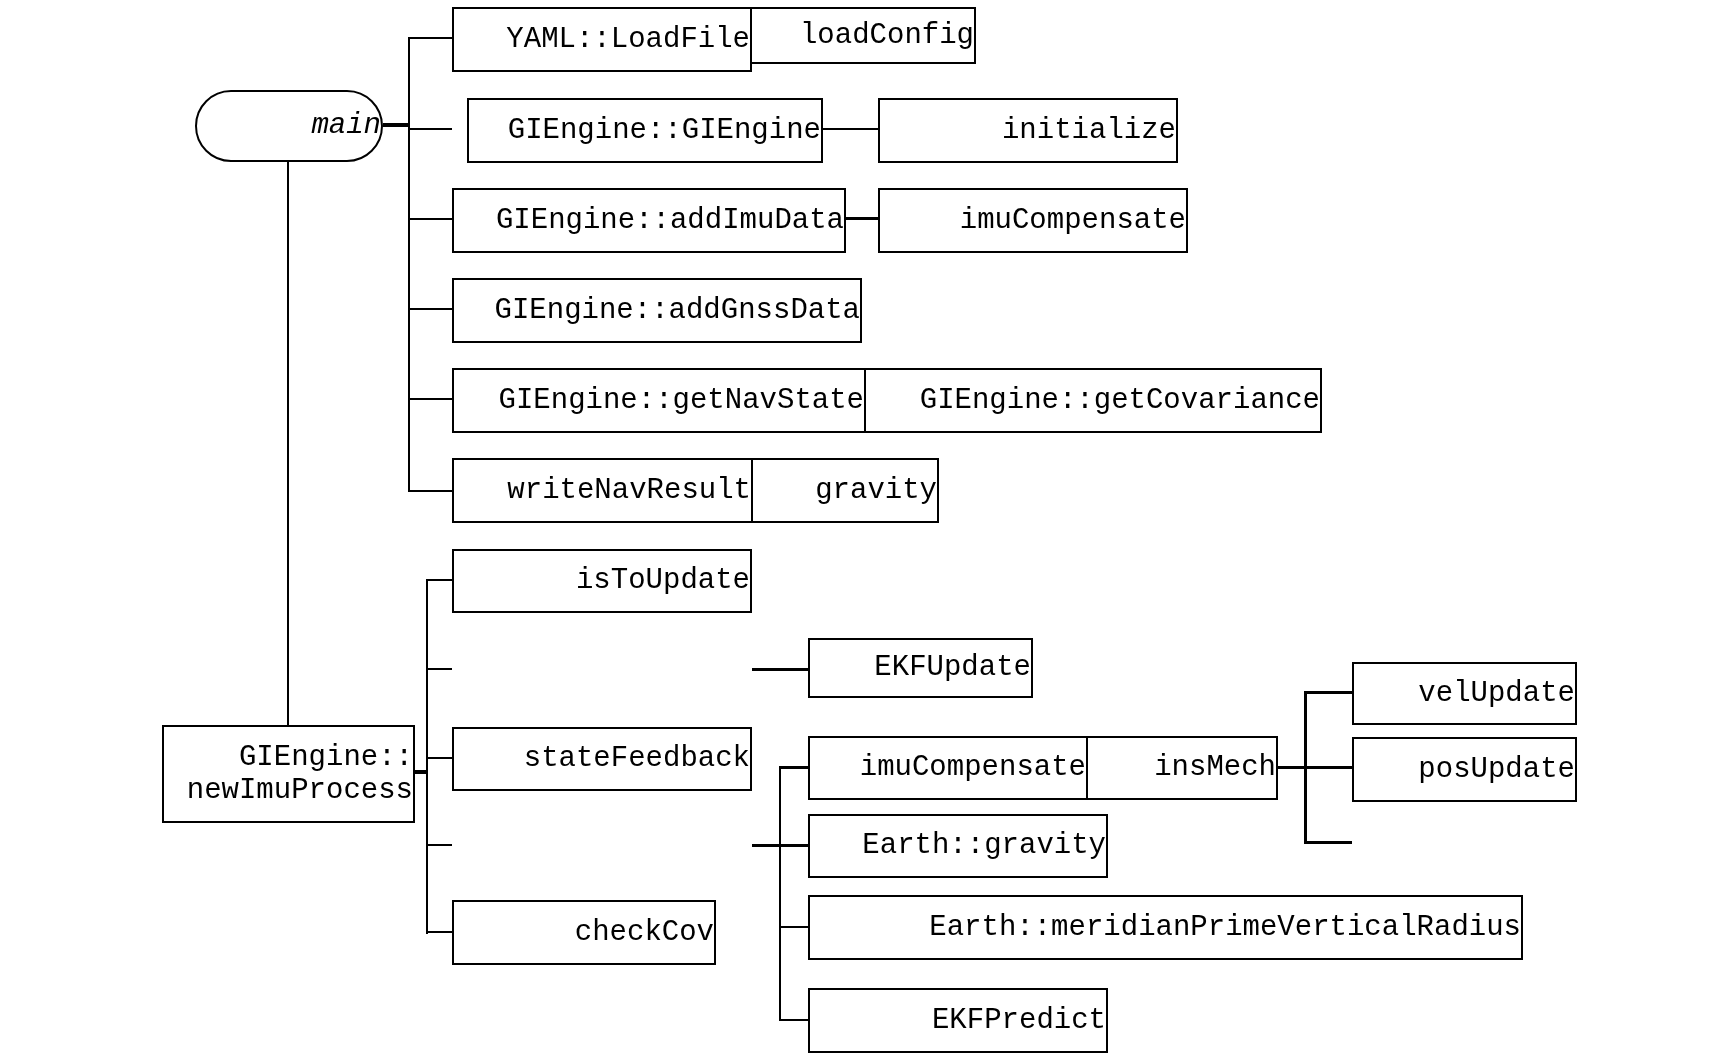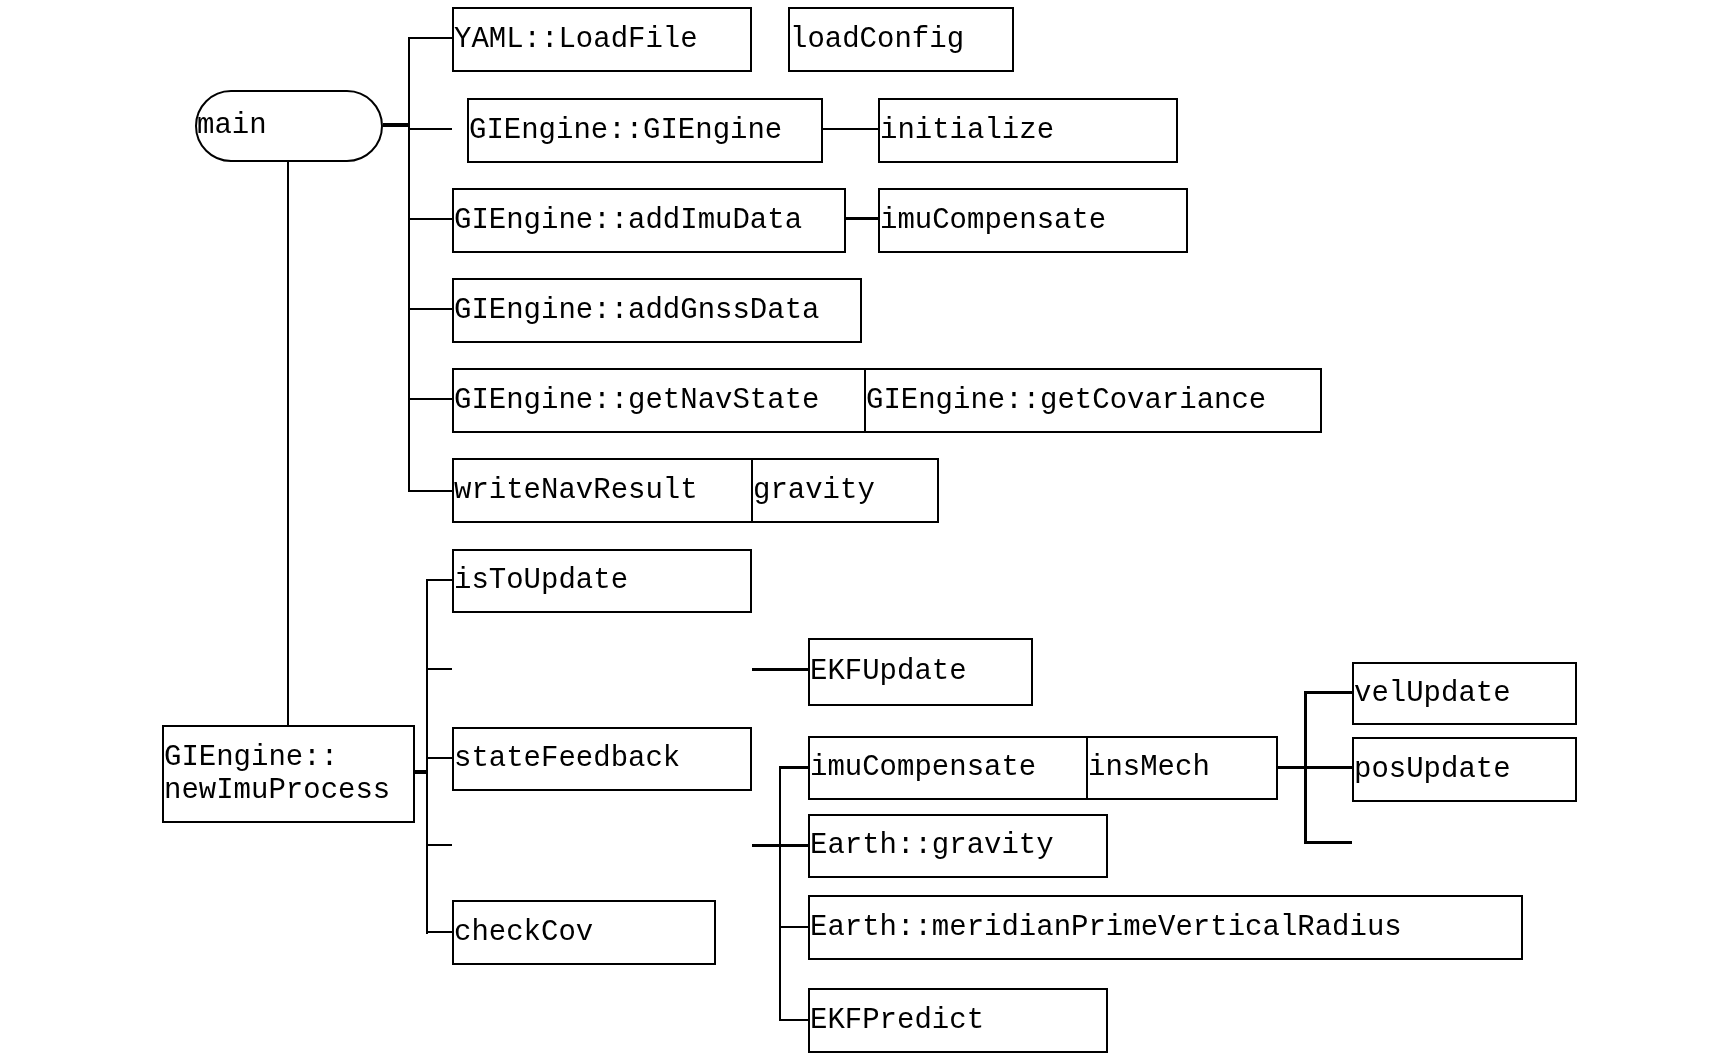--- a/index.html
+++ b/index.html
@@ -10,29 +10,30 @@
     font-family:"Liberation Mono","DejaVu Sans Mono",monospace;
     color:#000;
     overflow:hidden;
   }
   .node{
     position:absolute;
     box-sizing:border-box;
     border:2px solid #000;
     background:#fff;
     display:flex;
-    align-items:flex-start;
+    align-items:flex-end;
     justify-content:center;
     flex-direction:column;
     font-size:29px;
     line-height:1.15;
     white-space:nowrap;
     z-index:2;
+    padding-left:36px;
   }
-  .stadium{border-radius:40px;}
+  .stadium{border-radius:40px;font-style:italic;}
   .line{position:absolute;background:#000;z-index:1;}
 </style>
 </head>
 <body>
 
 <div class="canvas">
 
   <div class="line" style="left:383px;top:123px;width:27px;height:4px"></div>
   <div class="line" style="left:408px;top:38px;width:2px;height:454px"></div>
   <div class="line" style="left:408px;top:37px;width:44px;height:2px"></div>
@@ -65,21 +66,21 @@
   <div class="line" style="left:1304px;top:691px;width:48px;height:3px"></div>
   <div class="line" style="left:1304px;top:841px;width:48px;height:3px"></div>
 
   <div class="node stadium" style="left:195px;top:90px;width:188px;height:72px">
     <span>main</span>
   </div>
 
   <div class="node" style="left:452px;top:7px;width:300px;height:65px">
     <span>YAML::LoadFile</span>
   </div>
-  <div class="node" style="left:788px;top:7px;width:226px;height:65px">
+  <div class="node" style="left:750px;top:7px;width:226px;height:57px">
     <span>loadConfig</span>
   </div>
 
   <div class="node" style="left:467px;top:98px;width:356px;height:65px">
     <span>GIEngine::GIEngine</span>
   </div>
   <div class="node" style="left:878px;top:98px;width:300px;height:65px">
     <span>initialize</span>
   </div>
 
@@ -109,21 +110,21 @@
   </div>
 
   <div class="node" style="left:162px;top:725px;width:253px;height:98px">
     <span>GIEngine::</span>
     <span>newImuProcess</span>
   </div>
 
   <div class="node" style="left:452px;top:549px;width:300px;height:64px">
     <span>isToUpdate</span>
   </div>
-  <div class="node" style="left:808px;top:638px;width:225px;height:68px">
+  <div class="node" style="left:808px;top:638px;width:225px;height:60px">
     <span>EKFUpdate</span>
   </div>
   <div class="node" style="left:452px;top:727px;width:300px;height:64px">
     <span>stateFeedback</span>
   </div>
   <div class="node" style="left:452px;top:900px;width:264px;height:65px">
     <span>checkCov</span>
   </div>
 
   <div class="node" style="left:808px;top:736px;width:280px;height:64px">

